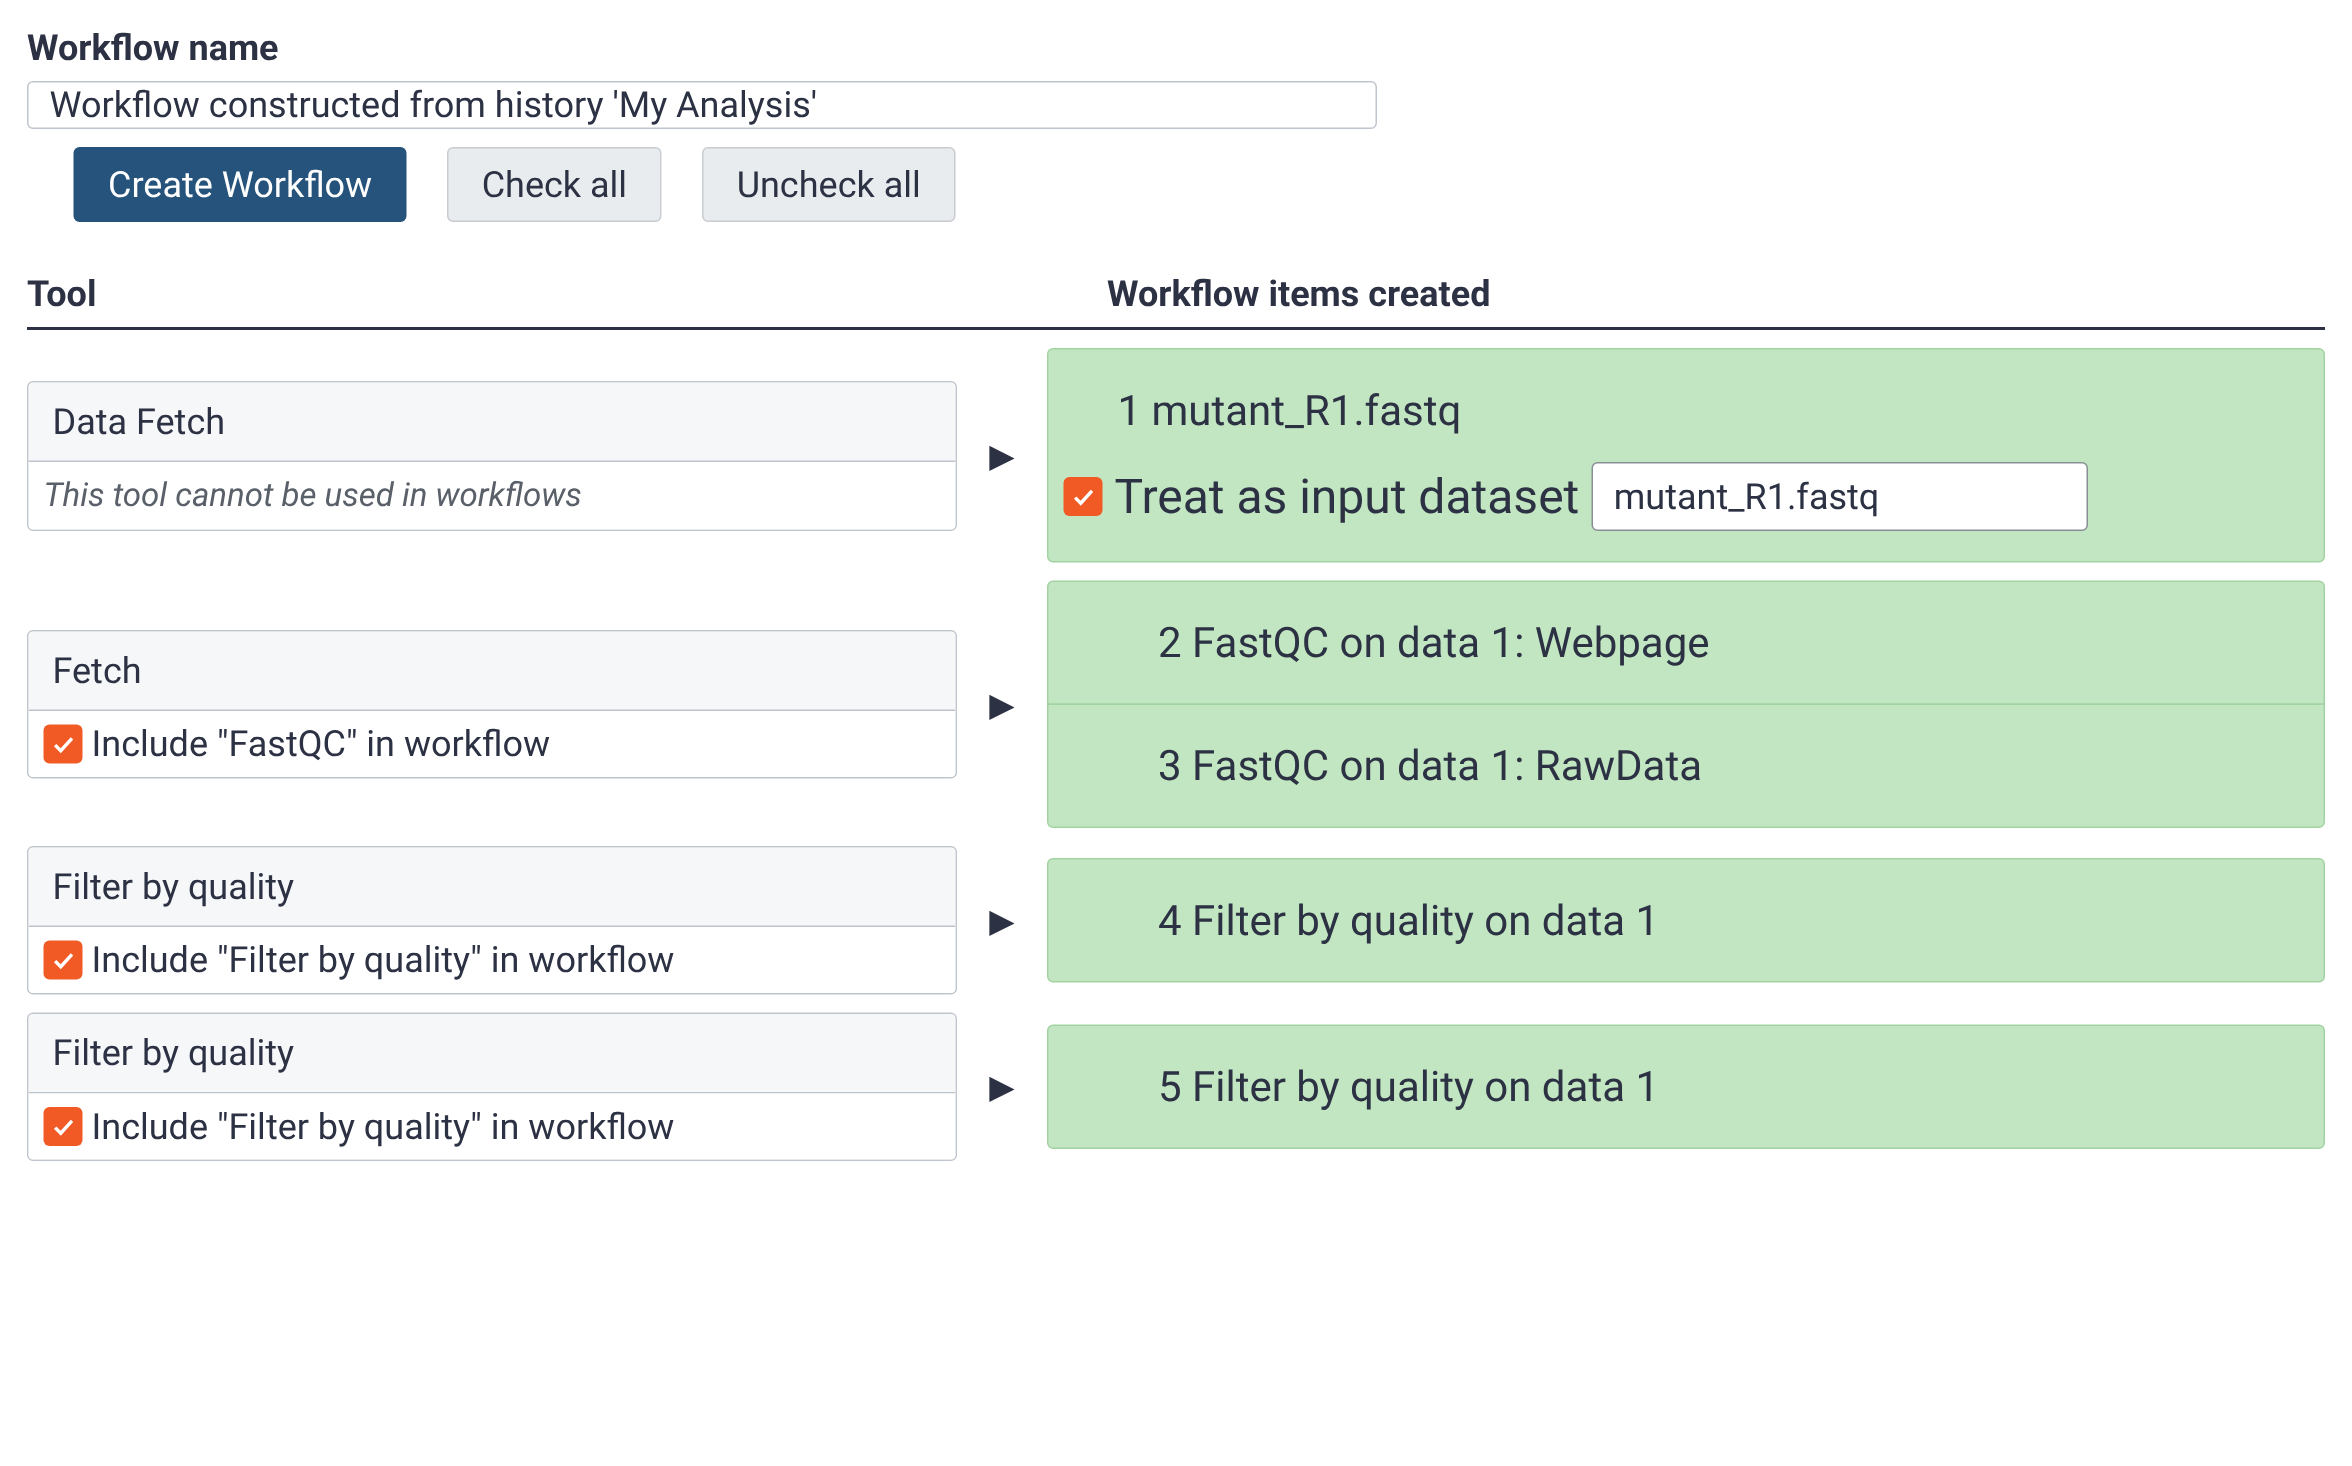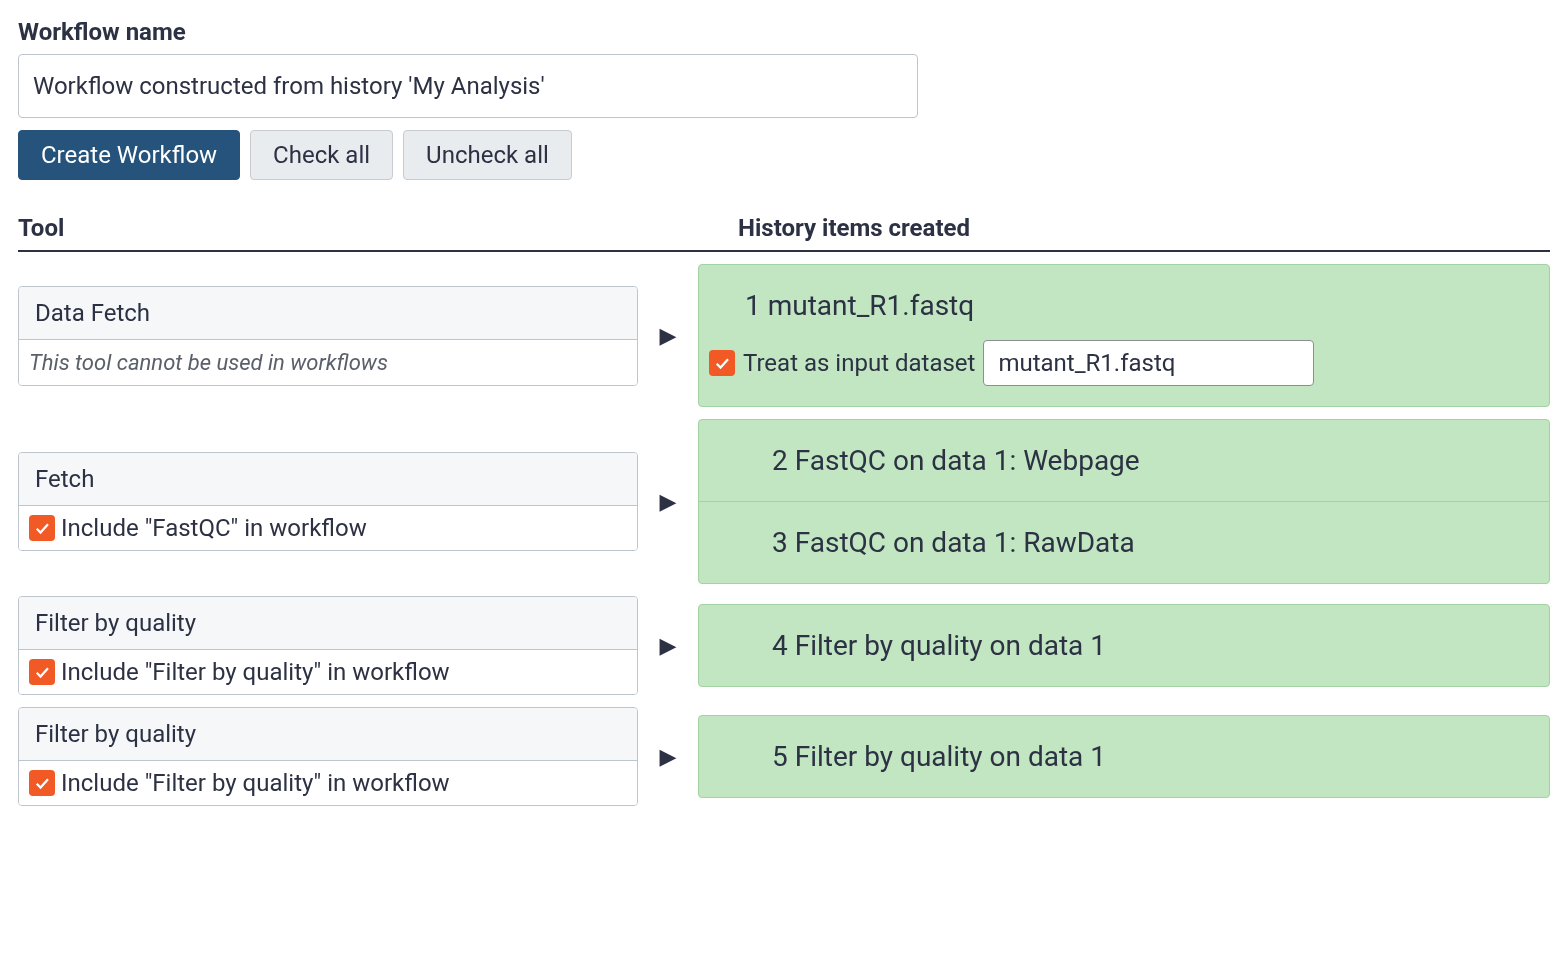--- a/index.html
+++ b/index.html
@@ -16,33 +16,34 @@
     }
     .workflow-name-label {
       font-weight: 700;
       color: #2c3143;
       font-size: 24px;
       margin-bottom: 8px;
       display: block;
     }
     .workflow-name-input {
       width: 900px;
-      height: 64px;
+      height: 32px;
       padding: 6px 14px;
       font-size: 24px;
       color: #2c3143;
       border: 1px solid #bfc5cc;
       border-radius: 4px;
       margin-bottom: 12px;
       font-family: inherit;
     }
     .button-row {
       display: flex;
-      gap: 10px;
+      gap: 27px;
       margin-bottom: 34px;
+      margin-left: 31px;
     }
     .btn {
       padding: 10px 22px;
       font-size: 24px;
       border-radius: 4px;
       cursor: pointer;
       font-family: inherit;
       border: 1px solid transparent;
     }
     .btn-primary {
@@ -160,21 +161,21 @@
       color: #2c3143;
     }
     .history-item-controls {
       display: flex;
       align-items: center;
       gap: 8px;
       margin-top: 18px;
       margin-left: -36px;
     }
     .treat-label {
-      font-size: 24px;
+      font-size: 32px;
       color: #2c3143;
     }
     .treat-input {
       height: 46px;
       padding: 6px 14px;
       font-size: 24px;
       color: #2c3143;
       border: 1px solid #8a8f96;
       border-radius: 4px;
       background: #ffffff;
@@ -204,21 +205,21 @@
 <input type="text" class="workflow-name-input" value="Workflow constructed from history 'My Analysis'" style="">
 
 <div class="button-row">
   <button class="btn btn-primary">Create Workflow</button>
   <button class="btn btn-secondary">Check all</button>
   <button class="btn btn-secondary">Uncheck all</button>
 </div>
 
 <div class="columns-header">
   <div class="col-tool-header">Tool</div>
-  <div class="col-history-header">History items created</div>
+  <div class="col-history-header">Workflow items created</div>
 </div>
 
 
 <div class="row">
   <div class="tool-col">
     <div class="tool-box">
       <div class="tool-box-header">Data Fetch</div>
       <div class="tool-box-body italic">
         <span>This tool cannot be used in workflows</span>
       </div>

